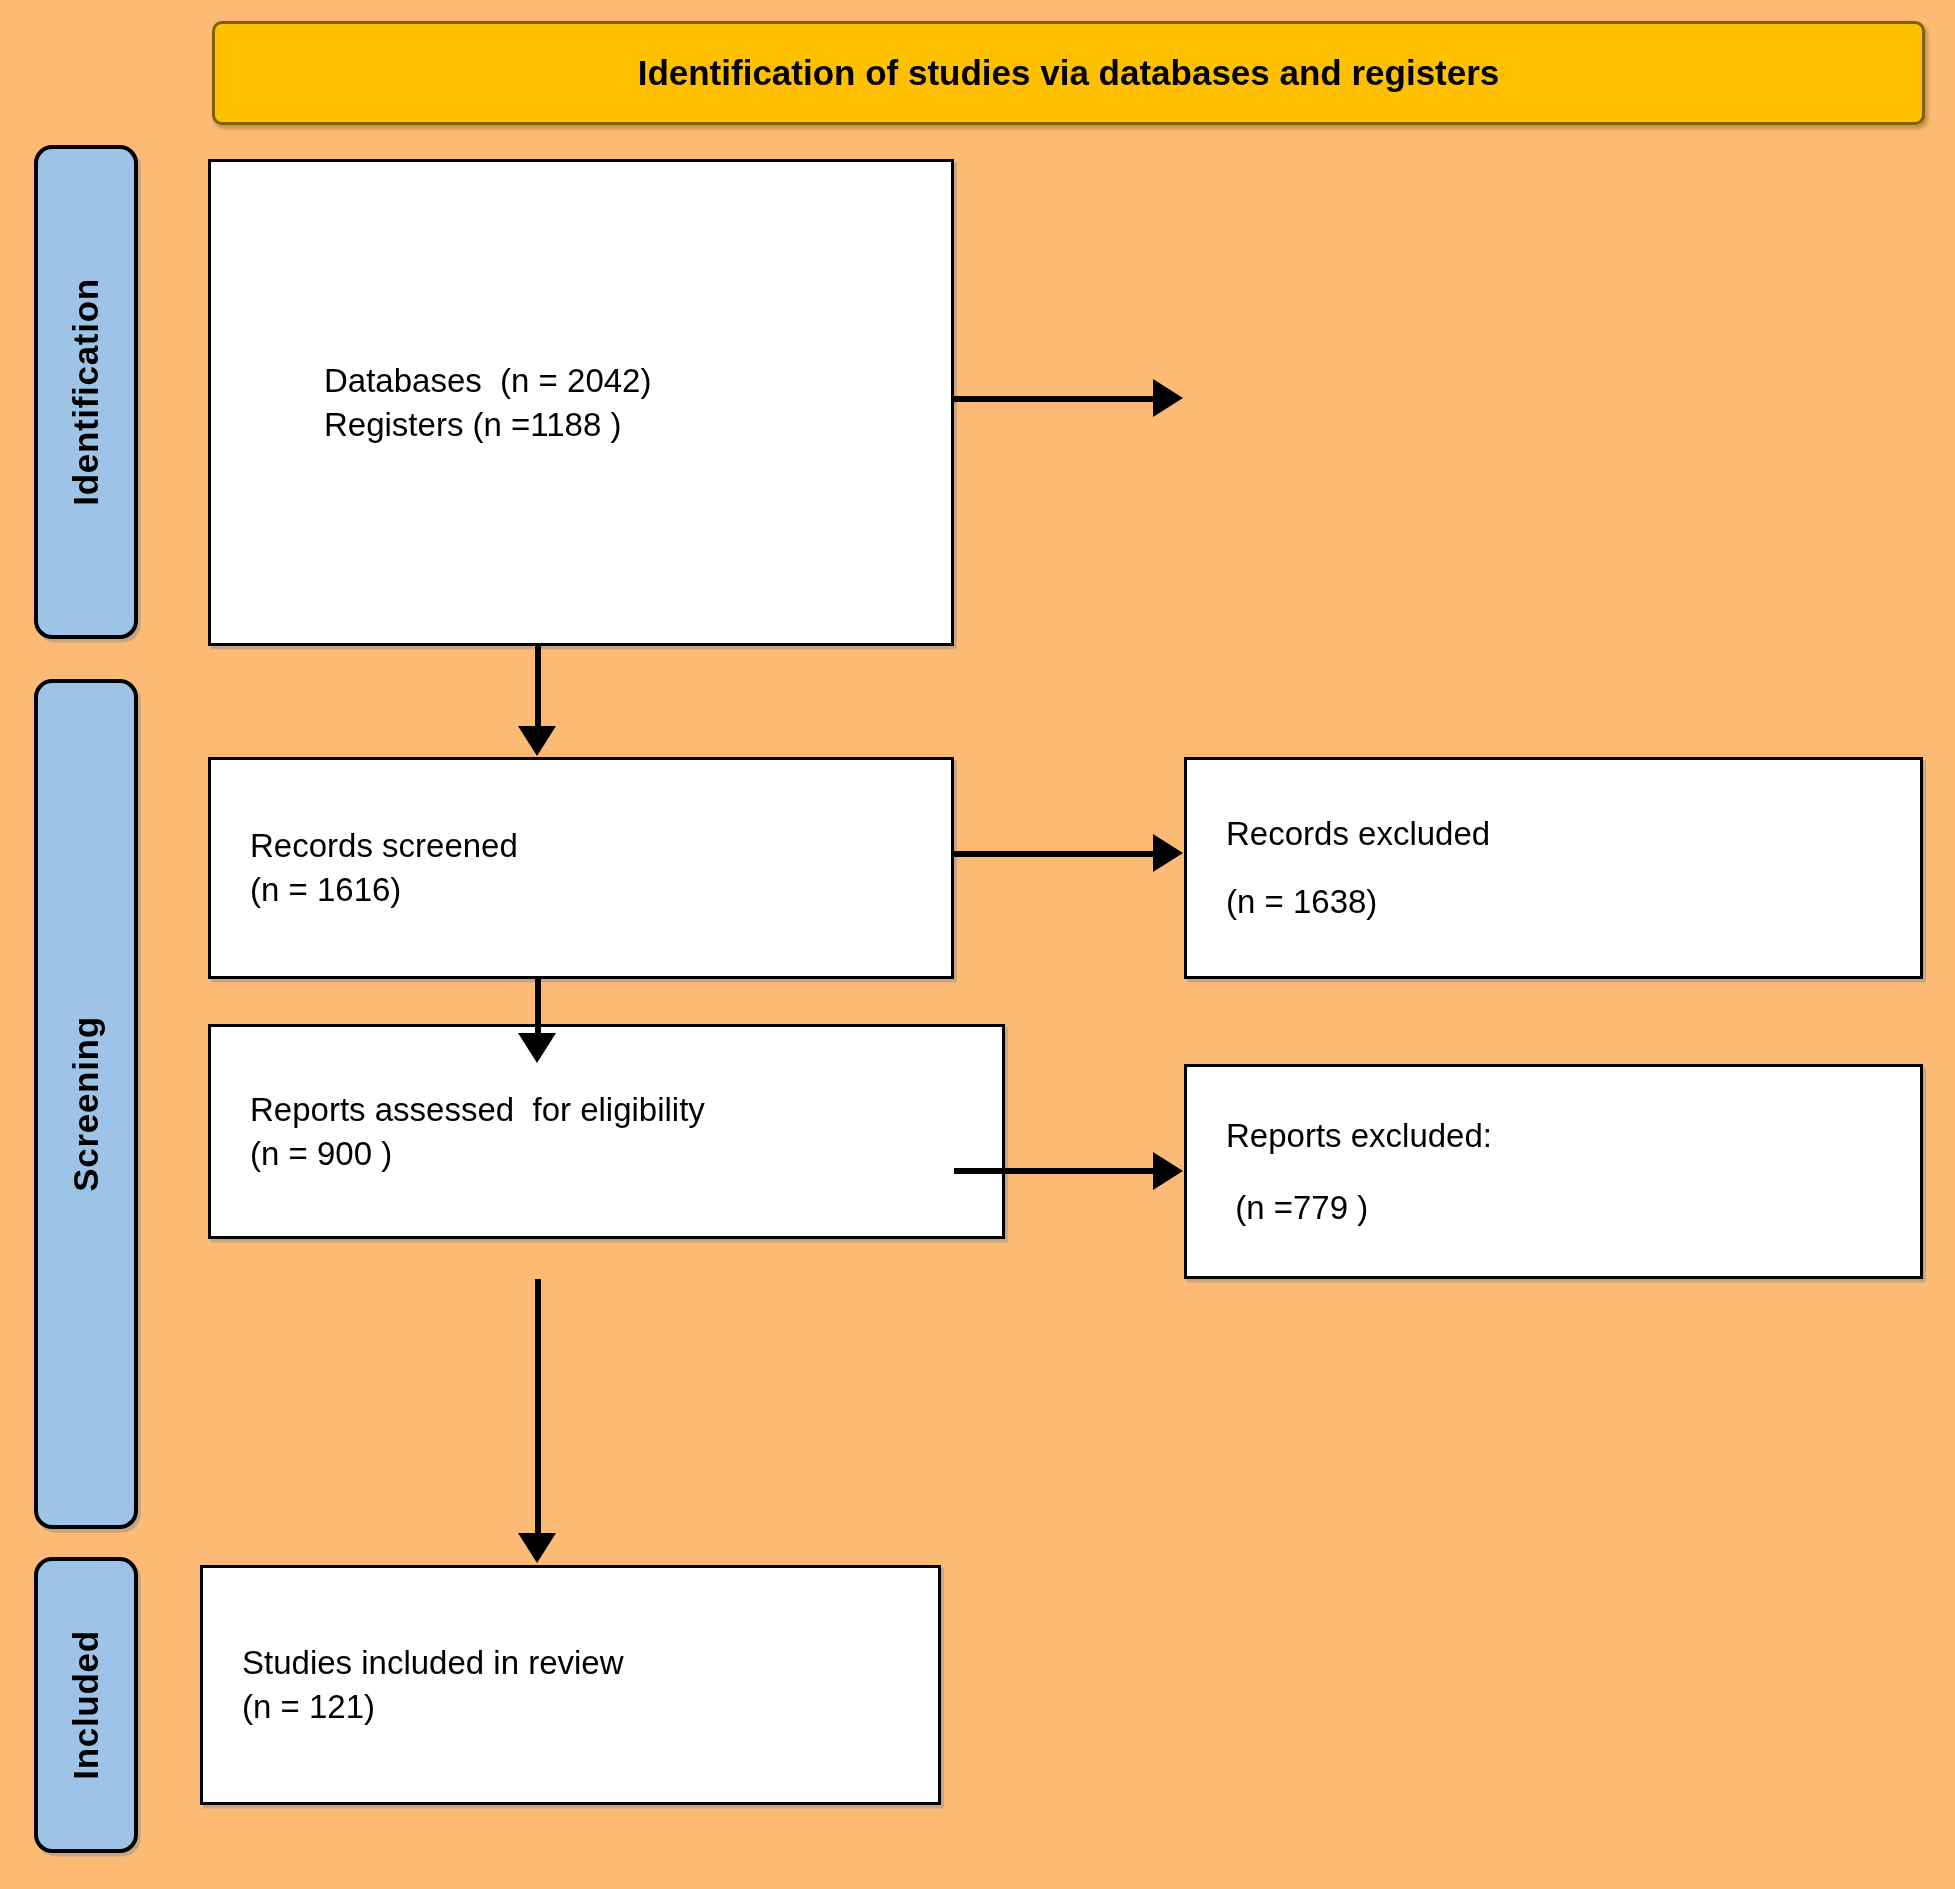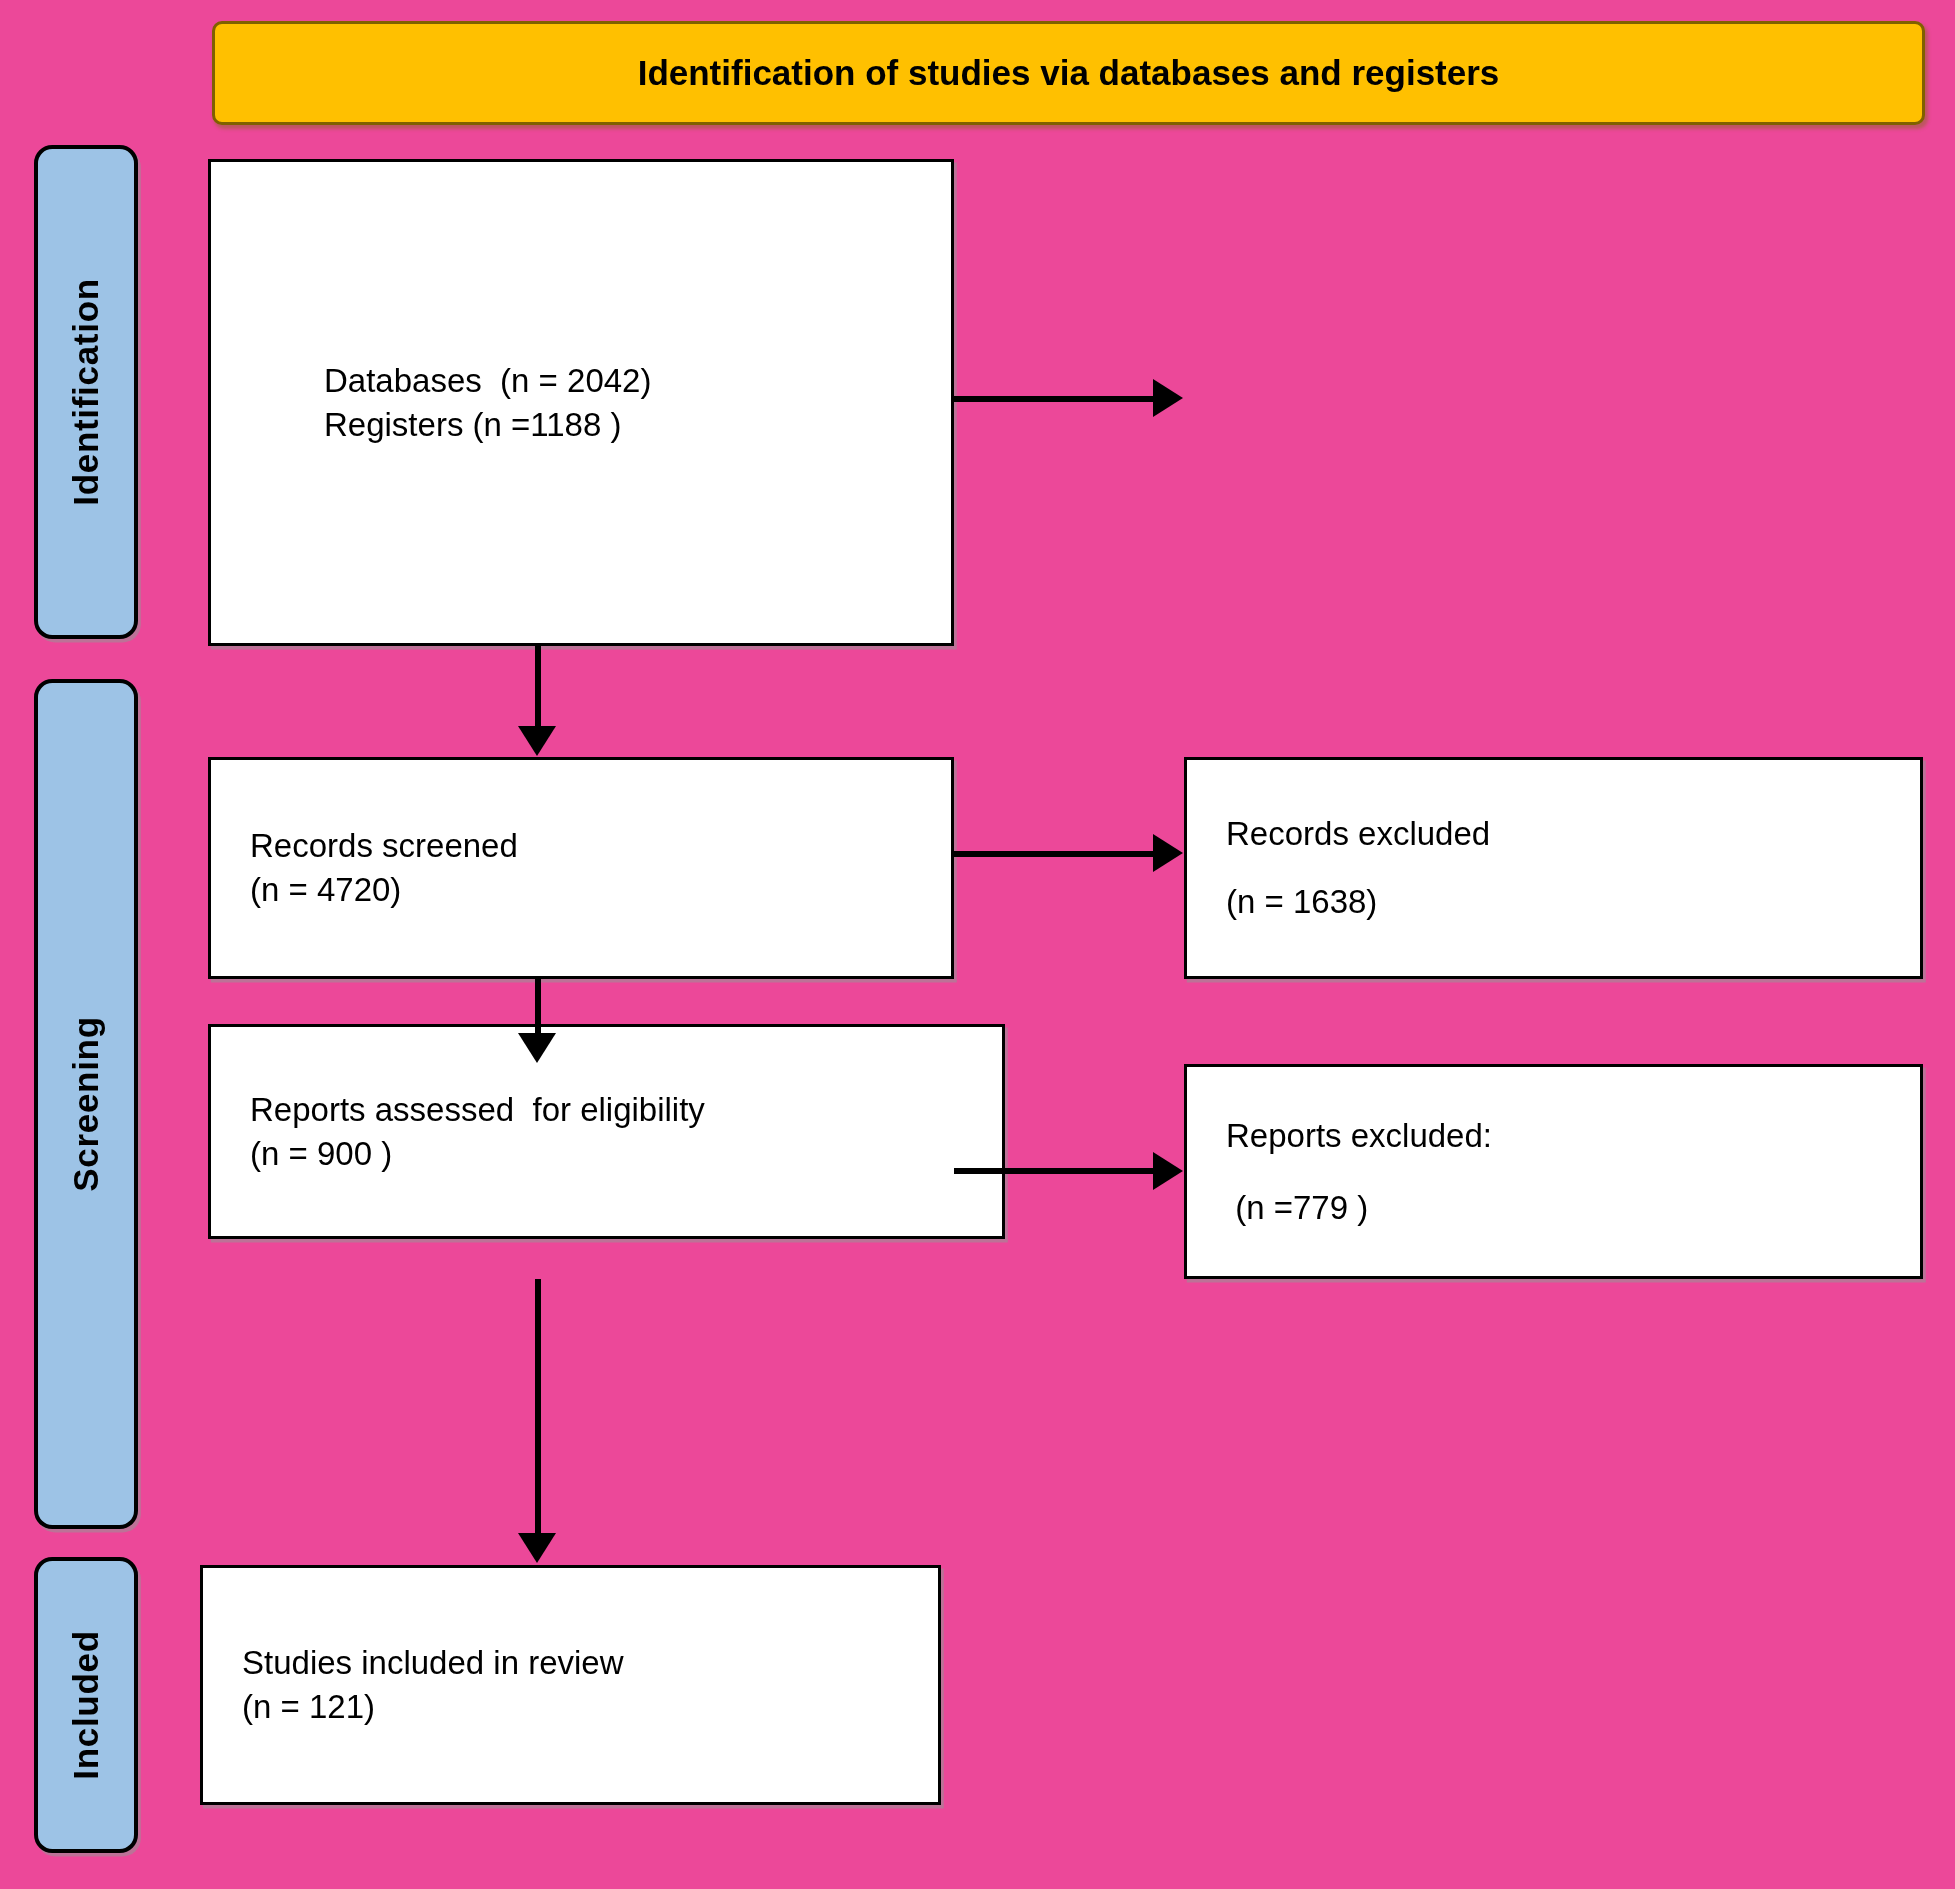--- a/index.html
+++ b/index.html
@@ -3,21 +3,21 @@
 <meta charset="utf-8">
 <style>
   :root{
     --header-bg:#FFC000; --header-border:#7F6000;
     --stage-bg:#9DC3E6; --stage-border:#000000;
     --box-bg:#FFFFFF; --box-border:#000000;
     --arrow:#000000; --text:#000000;
   }
   html,body{margin:0;padding:0;background:#ffffff;}
   .canvas{
-    position:relative;width:1955px;height:1890px;background:#ec4899;
+    position:relative;width:1955px;height:1890px;background:#fdba74;
     font-family:"Liberation Sans","DejaVu Sans",sans-serif;color:var(--text);
   }
   .header{
     position:absolute;left:212px;top:21px;width:1713px;height:104px;box-sizing:border-box;
     background:var(--header-bg);border:3.5px solid var(--header-border);border-radius:10px;
     display:flex;align-items:center;justify-content:center;
     font-weight:bold;font-size:35px;
     box-shadow:2.8px 3.5px 3.5px rgba(130,105,25,0.45);
   }
   .stage{
@@ -62,21 +62,21 @@
   </div>
 
   <div class="pbox" style="left:208px;top:159px;width:746px;height:487px;">
     <div class="line indent">Databases  (n = 2042)</div>
     <div class="line indent">Registers (n =1188 )</div>
   </div>
 
 
   <div class="pbox" style="left:208px;top:757px;width:746px;height:222px;">
     <div class="line">Records screened</div>
-    <div class="line">(n = 4720)</div>
+    <div class="line">(n = 1616)</div>
   </div>
 
   <div class="pbox" style="left:1184px;top:757px;width:739px;height:222px;gap:24px;">
     <div class="line">Records excluded</div>
     <div class="line">(n = 1638)</div>
   </div>
 
   <div class="pbox" style="left:208px;top:1024px;width:797px;height:215px;">
     <div class="line">Reports assessed  for eligibility</div>
     <div class="line">(n = 900 )</div>

